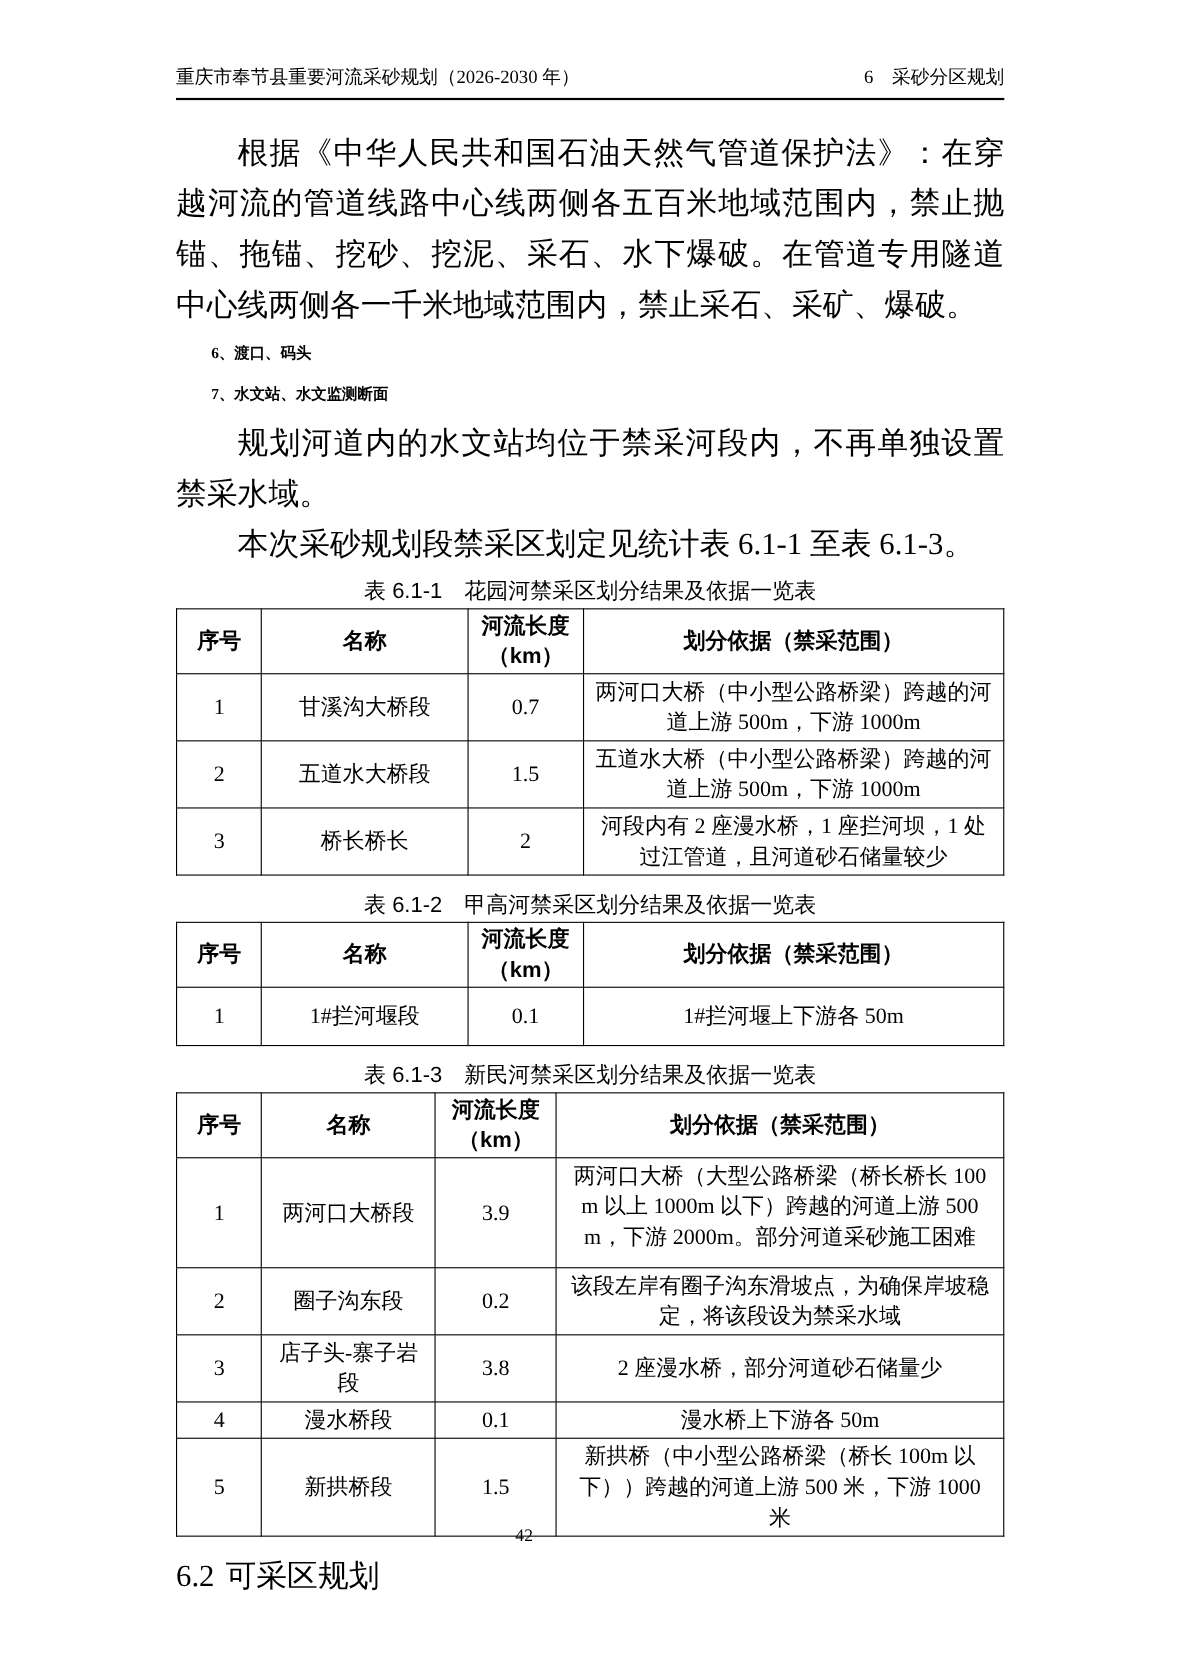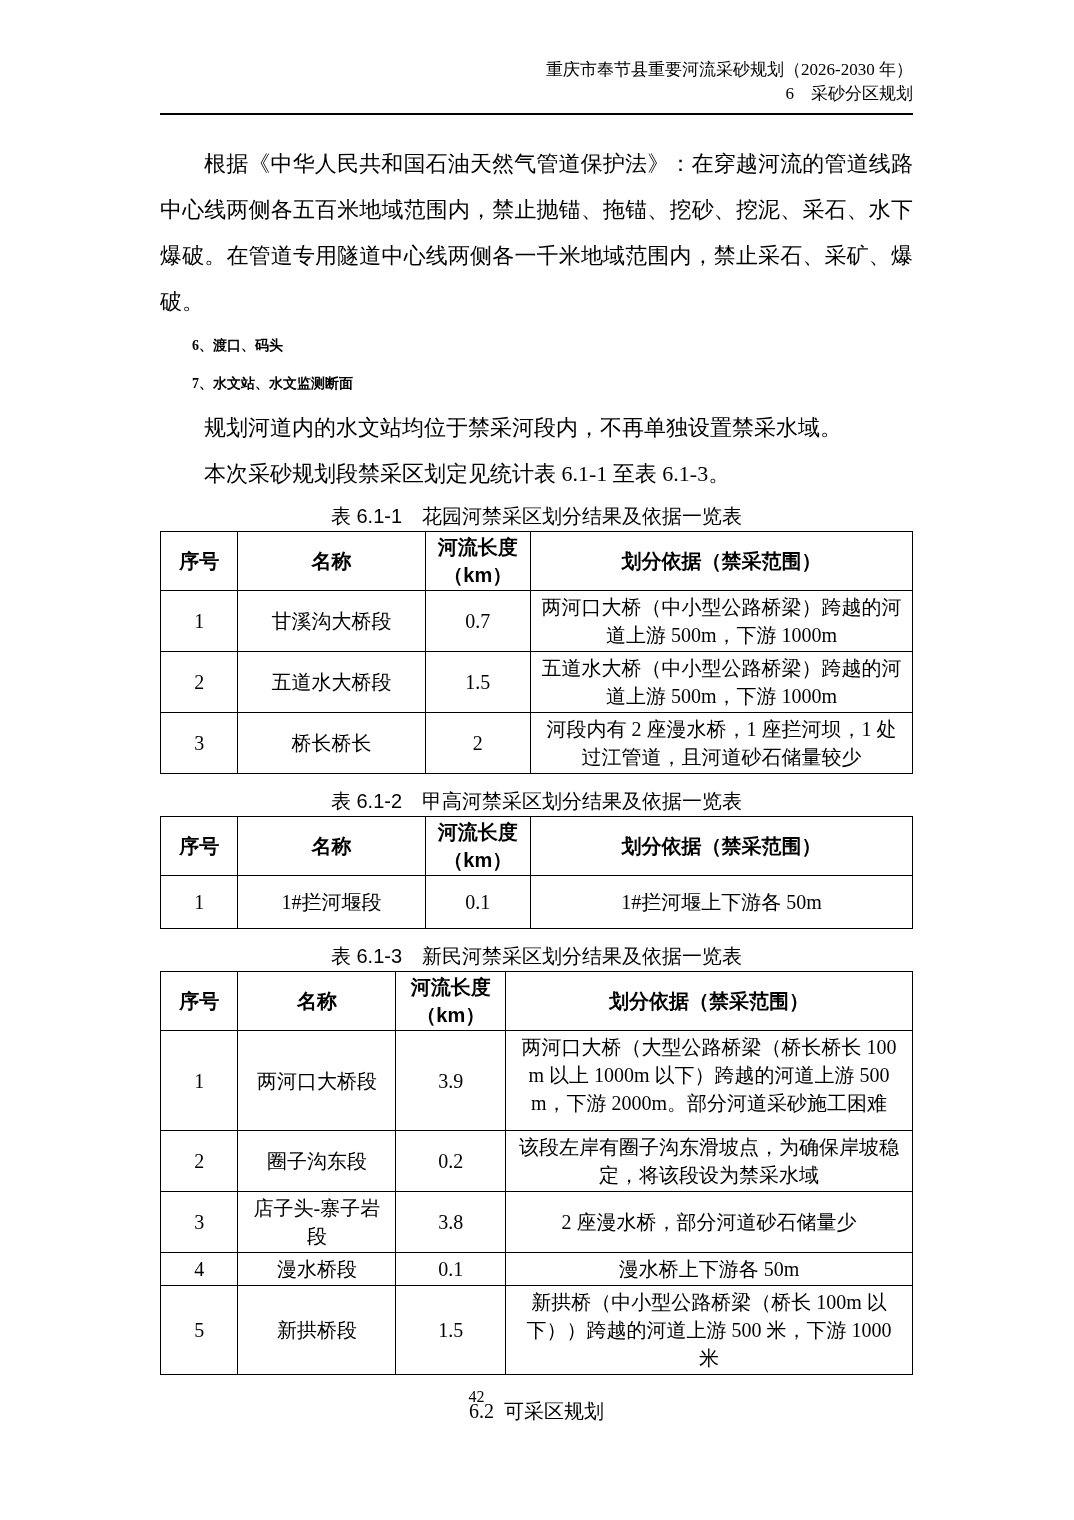--- a/index.html
+++ b/index.html
@@ -14,31 +14,31 @@
     background: #ffffff;
     color: #000000;
     font-family: "Liberation Serif", "DejaVu Serif", serif;
     box-sizing: border-box;
     padding: 58px 161px 0 160px;
     overflow: hidden;
   }
   
   .running-header {
     display: flex;
+    justify-content: space-between;
     align-items: flex-end;
     font-size: 17px;
     line-height: 24px;
     border-bottom: 2px solid #000000;
     padding-bottom: 7px;
-    flex-direction: column;
   }
   
   .body-par {
     margin: 0;
-    font-size: 22px;
+    font-size: 28px;
     line-height: 46px;
     text-align: justify;
     text-indent: 2em;
   }
   .par-1 { margin-top: 26px; }
   .sub-heading {
     margin: 4px;
     font-size: 14px;
     line-height: 34px;
     font-weight: bold;
@@ -83,24 +83,23 @@
   table.t1 col.c4, table.t2 col.c4 { width: 50.8%; }
   table.t3 col.c1 { width: 10.3%; }
   table.t3 col.c2 { width: 21.0%; }
   table.t3 col.c3 { width: 14.6%; }
   table.t3 col.c4 { width: 54.1%; }
   table.t3 td.tall { padding-bottom: 13px; }
   td.align-left { text-align: left; }
   
   .section-heading {
     margin: 16px 0 0 0;
-    font-size: 20px;
+    font-size: 28px;
     line-height: 40px;
     font-weight: normal;
-    text-align: center;
   }
   .section-heading .num { font-family: "Liberation Serif", "DejaVu Serif", serif; }
   .section-heading .txt { font-family: "Liberation Sans", "DejaVu Sans", sans-serif; margin-left: 10px; }
   
   .page-number {
     position: absolute;
     top: 1388px;
     left: 160px;
     width: 633px;
     text-align: center;

